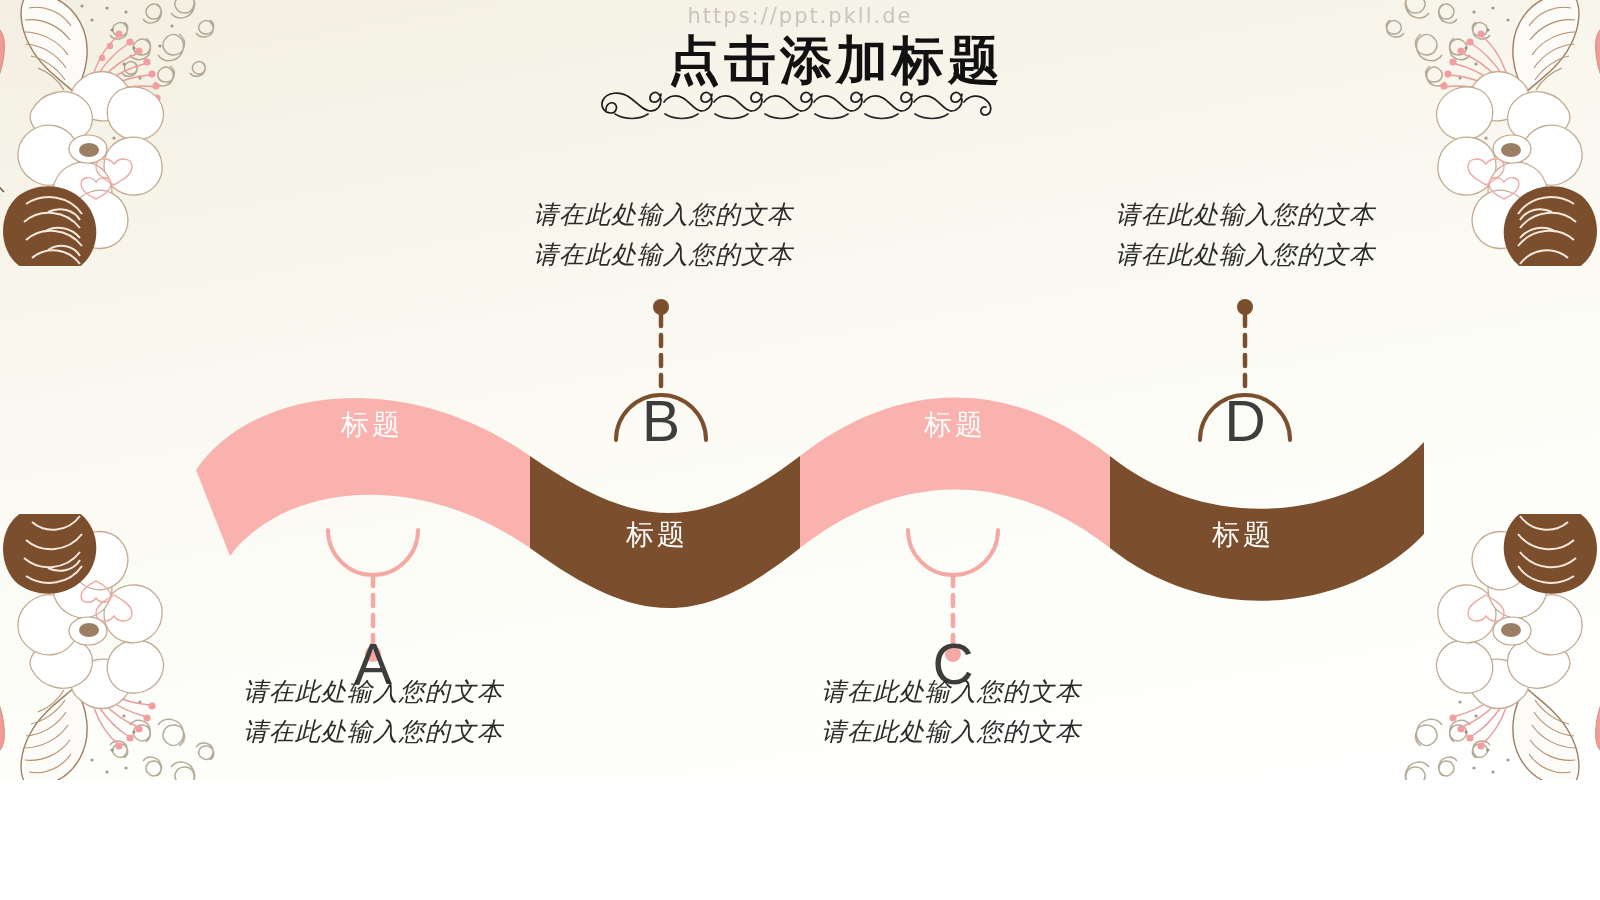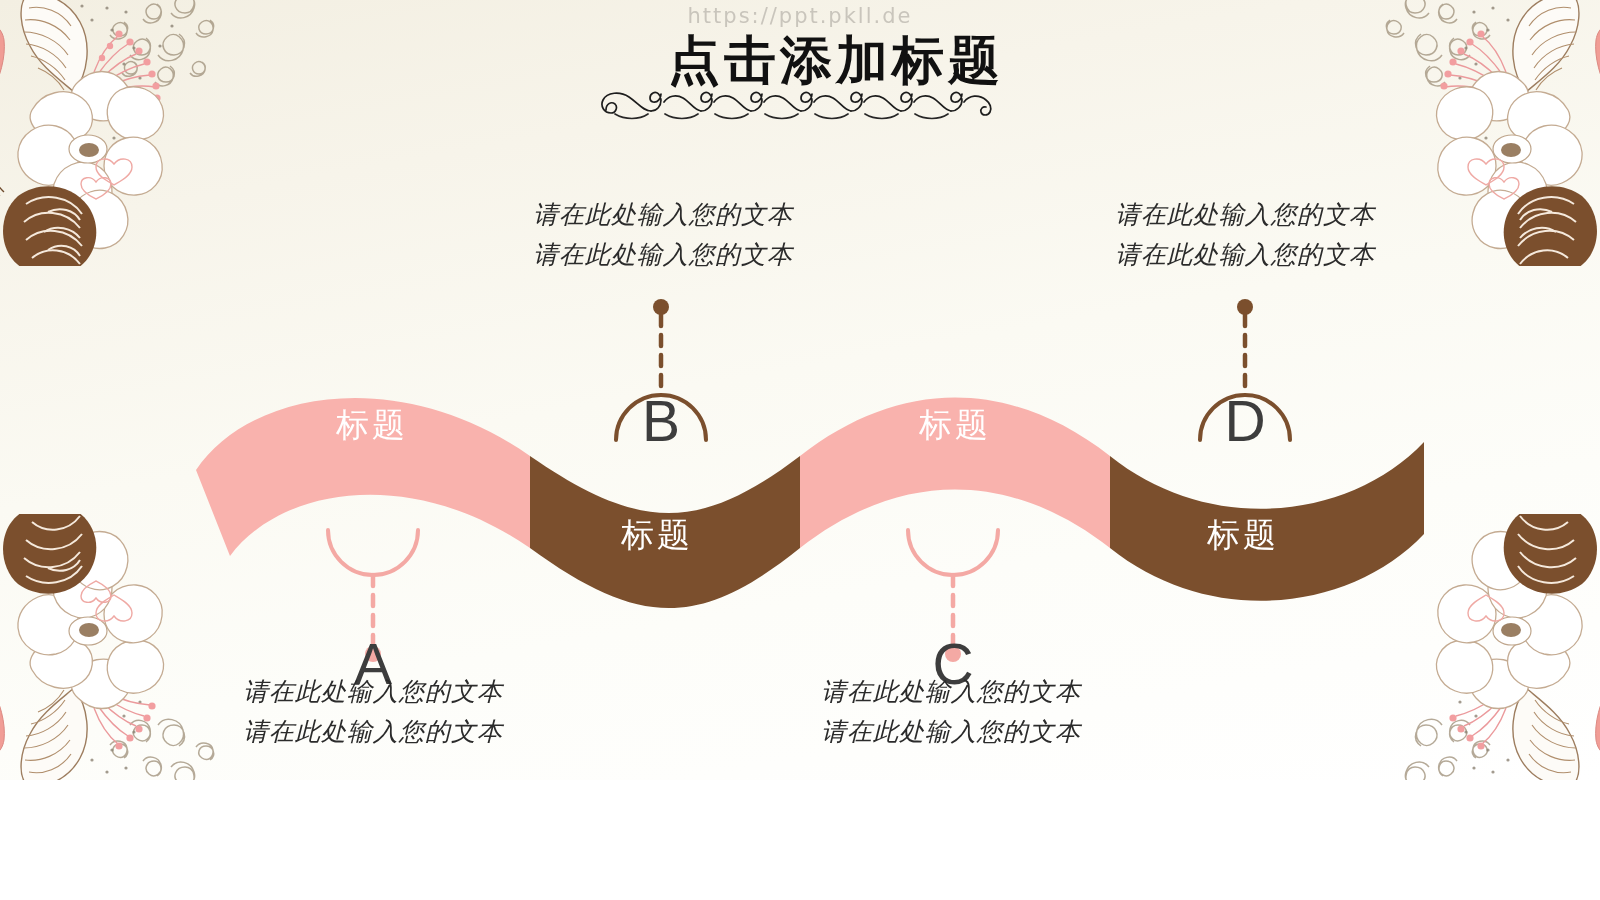--- a/index.html
+++ b/index.html
@@ -75,21 +75,21 @@
     top: 360px;
     width: 1600px;
     height: 250px;
   }
   .wave-wrap svg { display: block; width: 100%; height: 100%; overflow: visible; }
 
   
   .ribbon-label {
     position: absolute;
     font-family: Liberation Serif, serif;
-    font-size: 33px;
+    font-size: 28px;
     letter-spacing: 3px;
     color: #ffffff;
     white-space: nowrap;
     transform: translate(-50%, -50%);
   }
 
   
   .marker {
     position: absolute;
     width: 130px;

